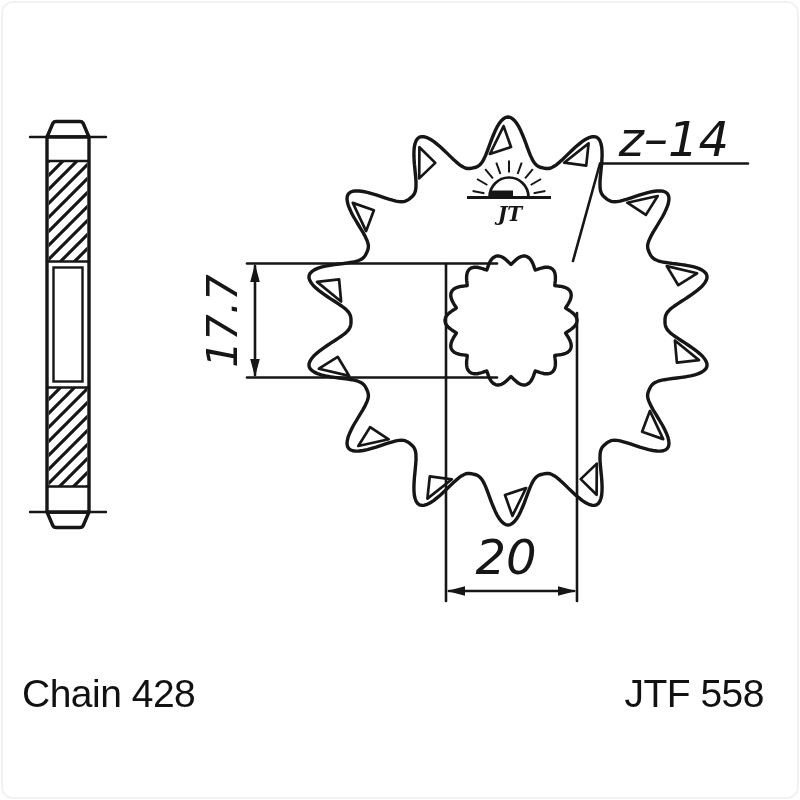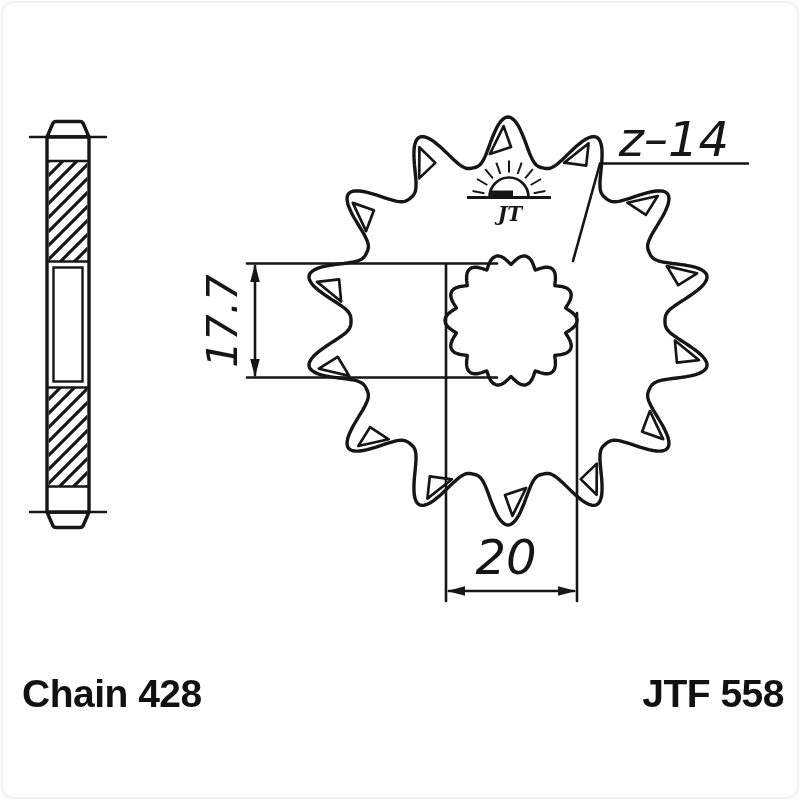--- a/index.html
+++ b/index.html
@@ -8,24 +8,24 @@
   .canvas-wrap{position:absolute;inset:0;}
   svg{position:absolute;left:0;top:0;}
   .frame{position:absolute;inset:1px;border:2px solid #f2f2f2;border-radius:12px;pointer-events:none;}
   .outline{stroke:#161616;stroke-width:3.4;fill:#ffffff;stroke-linejoin:round;}
   .thin{stroke:#161616;stroke-width:2.4;fill:none;stroke-linecap:round;}
   .dim{stroke:#161616;stroke-width:2.6;fill:none;stroke-linecap:round;}
   .thick{stroke:#161616;stroke-width:2.7;fill:none;stroke-linejoin:round;}
   .arrow{fill:#161616;stroke:none;}
   .dimtext{fill:#161616;font-family:"DejaVu Sans", sans-serif;font-style:italic;font-weight:500;}
   .logotext{fill:#161616;font-family:"DejaVu Serif", serif;font-weight:bold;font-style:italic;}
-  .footer-label{position:absolute;top:672px;font-size:39px;font-weight:700;color:#111;
+  .footer-label{position:absolute;top:672px;font-size:39px;font-weight:400;color:#111;
                 letter-spacing:-0.5px;white-space:nowrap;}
   .chain{left:22px;}
-  .partno{right:16px;text-align:right;}
+  .partno{right:36px;text-align:right;}
 </style>
 </head>
 <body>
 
 <div class="canvas-wrap">
 
 <svg width="800" height="800" viewBox="0 0 800 800">
   <defs>
     <pattern id="hatch" width="14" height="14" patternUnits="userSpaceOnUse">
       <path d="M-4,18 L18,-4 M-11,11 L11,-11 M3,25 L25,3" stroke="#161616" stroke-width="3.1"></path>

